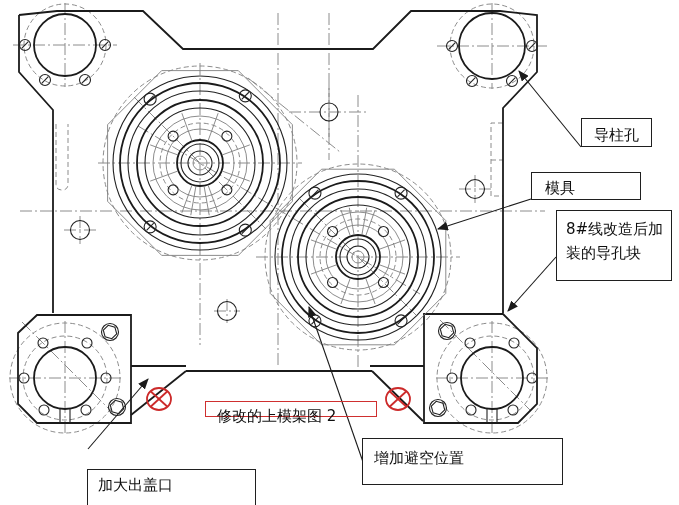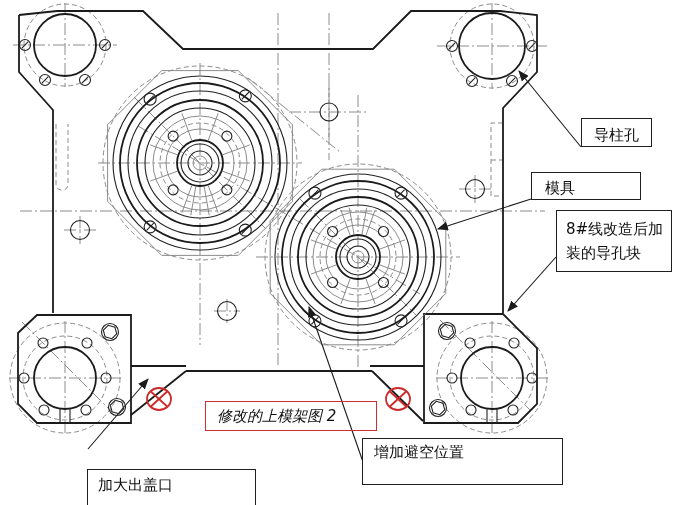--- a/index.html
+++ b/index.html
@@ -3,26 +3,26 @@
 <meta charset="utf-8">
 <style>
   html,body{margin:0;padding:0;background:#ffffff;}
   #stage{position:relative;width:679px;height:505px;background:#ffffff;overflow:hidden;
          font-family:"DejaVu Sans","Liberation Sans",sans-serif;}
   #cad{position:absolute;left:0;top:0;width:679px;height:505px;}
   .cad-label{position:absolute;background:#ffffff;border:1px solid #1f1f1f;box-sizing:border-box;
              font-size:15px;color:#0f0f0f;line-height:21px;overflow:hidden;}
   #box-guide-pillar{left:581px;top:118px;width:71px;height:29px;display:flex;align-items:flex-end;justify-content:center;}
   #box-mold{left:531px;top:172px;width:110px;height:28px;display:flex;align-items:flex-end;padding-left:13px;}
-  #box-guide-block{left:556px;top:210px;width:116px;height:62px;padding:6px 4px 0 9px;line-height:24px;}
+  #box-guide-block{left:556px;top:210px;width:116px;height:71px;padding:6px 4px 0 9px;line-height:24px;}
   #box-enlarge-outlet{left:87px;top:450px;width:169px;height:41px;padding:5px 0 0 10px;margin-top:19px;}
-  #box-clearance{left:362px;top:438px;width:201px;height:47px;padding:3px 0 0 11px;}
-  #caption-box{position:absolute;left:205px;top:401px;width:172px;height:30px;box-sizing:border-box;
+  #box-clearance{left:362px;top:438px;width:201px;height:47px;padding:9px 0 0 11px;}
+  #caption-box{position:absolute;left:205px;top:401px;width:172px;height:16px;box-sizing:border-box;
                border:1px solid #cf2f2f;background:transparent;font-size:15px;color:#0f0f0f;
-               line-height:28px;padding-left:11px;font-style:italic;}
+               line-height:28px;padding-left:11px;}
 </style>
 </head>
 <body>
 
 <div id="stage">
   <svg id="cad" xmlns="http://www.w3.org/2000/svg" viewBox="0 0 679 505">
       <defs>
         <marker id="arr" viewBox="0 0 10 8" refX="9" refY="4" markerWidth="10" markerHeight="8" orient="auto-start-reverse">
           <path d="M0,0 L10,4 L0,8 Z" fill="#1b1b1b"></path>
         </marker>

